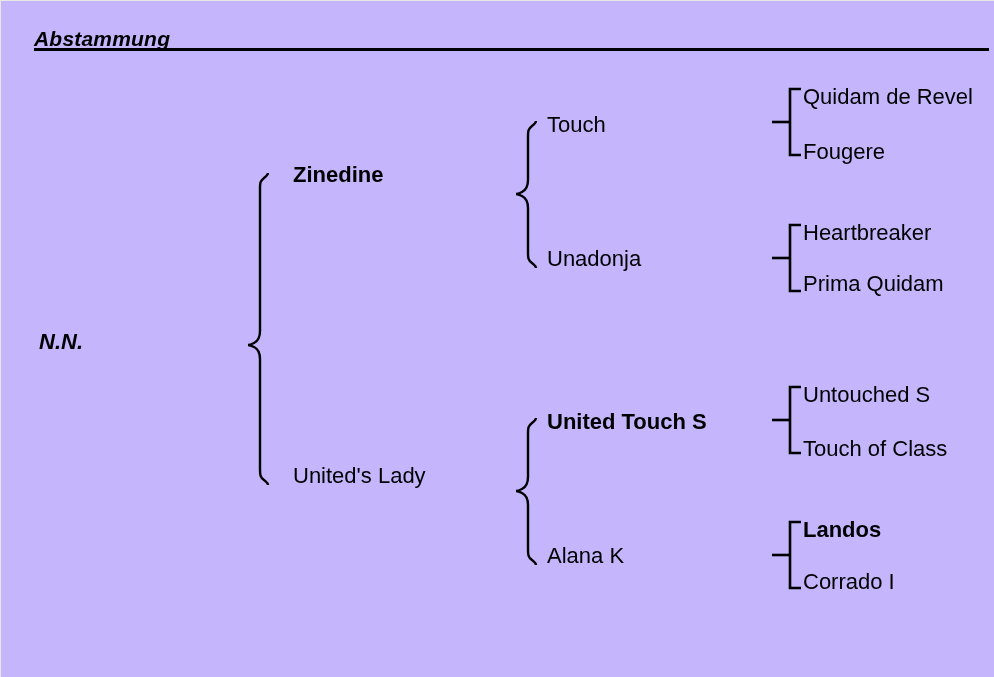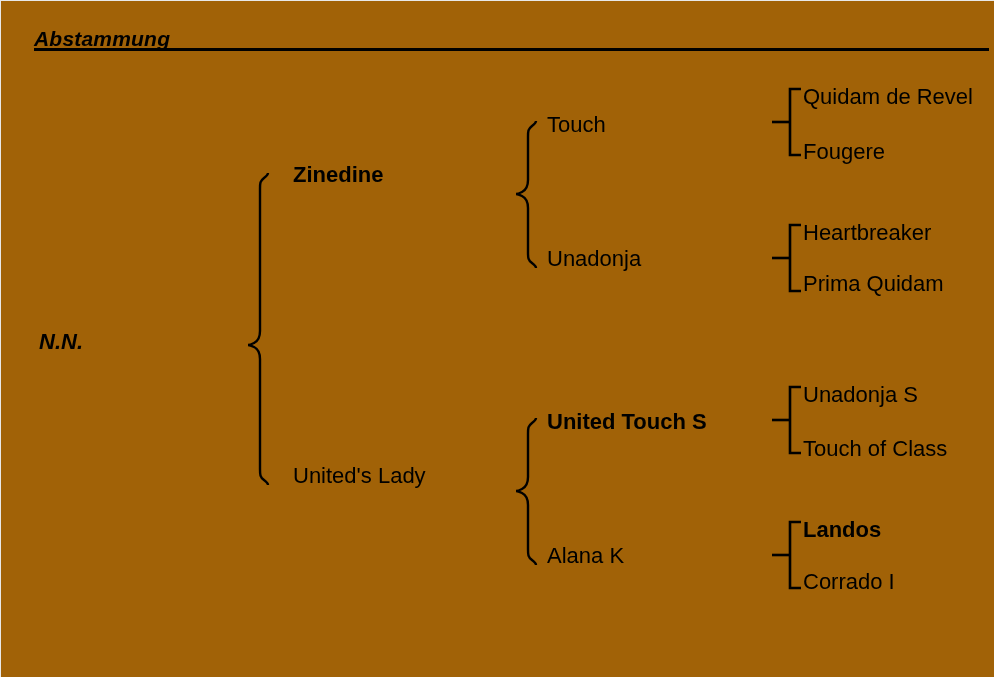--- a/index.html
+++ b/index.html
@@ -8,21 +8,21 @@
     background: #ffffff;
   }
   body {
     font-family: "Liberation Sans", sans-serif;
     color: #000000;
   }
   #page {
     position: relative;
     width: 994px;
     height: 677px;
-    background: #a16207;
+    background: #c4b5fd;
     border-left: 1px solid #e8e8e8;
     border-top: 1px solid #e8e8e8;
     box-sizing: border-box;
     overflow: hidden;
   }
 
   
   #header-title {
     position: absolute;
     left: 33px;
@@ -169,21 +169,21 @@
   </div>
 
   <div class="node" style="left:802px; top:87px;">Quidam de Revel</div>
 
   <div class="node" style="left:802px; top:142px;">Fougere</div>
 
   <div class="node" style="left:802px; top:223px;">Heartbreaker</div>
 
   <div class="node wide-space" style="left:802px; top:274px;">Prima Quidam</div>
 
-  <div class="node" style="left:802px; top:385px;">Unadonja S</div>
+  <div class="node" style="left:802px; top:385px;">Untouched S</div>
 
   <div class="node" style="left:802px; top:439px;">Touch of Class</div>
 
   <div class="node bold" style="left:802px; top:520px;">Landos</div>
 
   <div class="node" style="left:802px; top:572px;">Corrado I</div>
 
 </div>
 
 </body></html>

